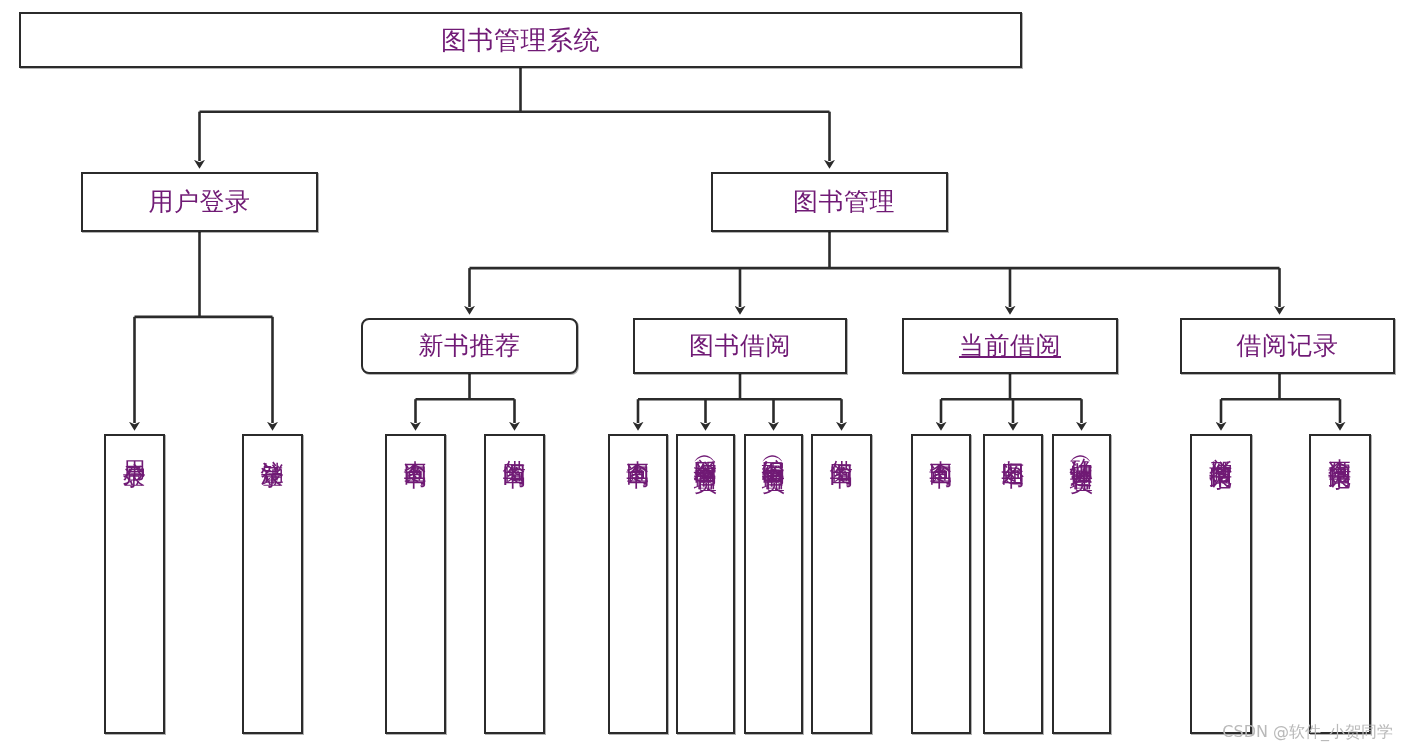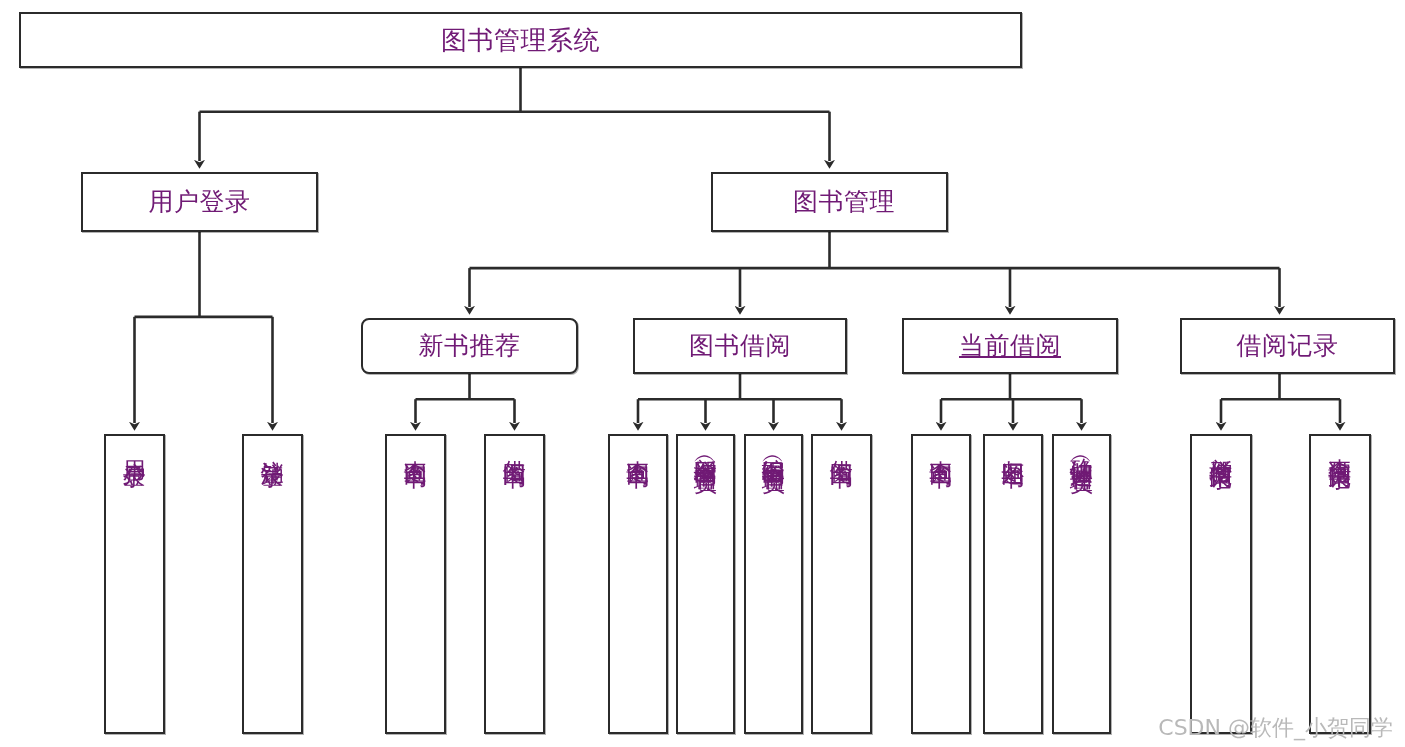--- a/index.html
+++ b/index.html
@@ -61,21 +61,21 @@
     font-size: 23px;
     line-height: 1.06;
     letter-spacing: 2px;
     white-space: nowrap;
   }
   .node.vert.tall-text { padding-top: 4px; }
   #watermark {
     position: absolute;
     right: 12px;
     bottom: 4px;
-    font-size: 22px;
+    font-size: 16px;
     color: #b9b9b9;
     white-space: nowrap;
     user-select: none;
   }
 </style>
 </head>
 <body>
 
 <div id="diagram-root">
 

